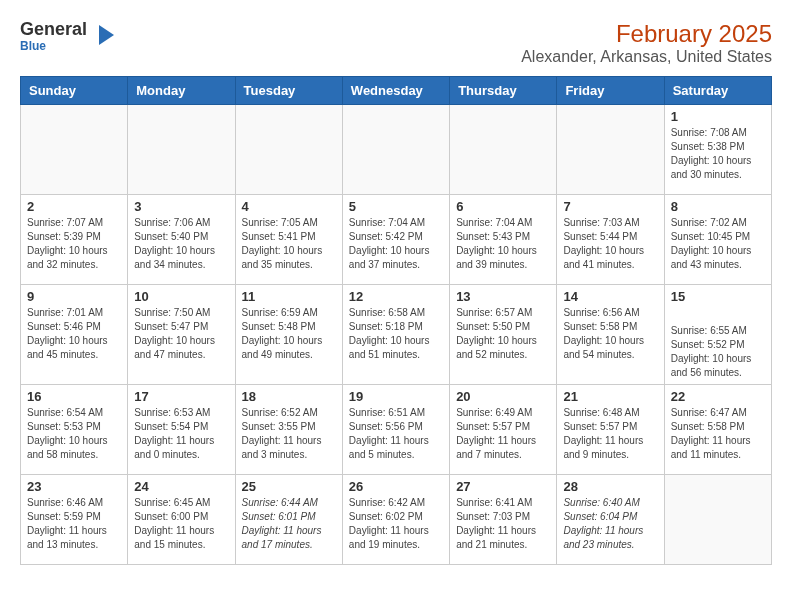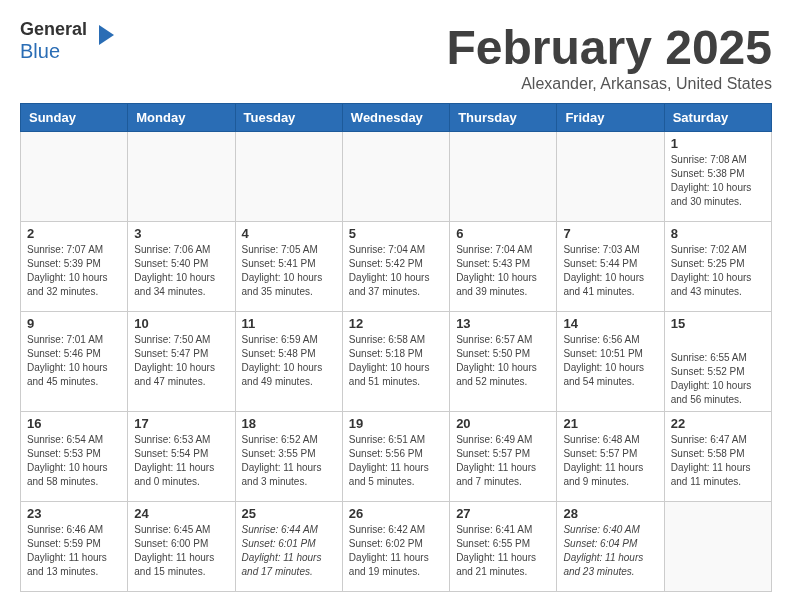--- a/index.html
+++ b/index.html
@@ -24,36 +24,36 @@
       display: flex;
       flex-direction: column;
       line-height: 1.1;
     }
     .logo-general {
       font-size: 18px;
       font-weight: bold;
       color: #333;
     }
     .logo-blue {
-      font-size: 20px;
-      font-weight: normal;
+      font-size: 12px;
+      font-weight: bold;
       color: #2a6db5;
     }
     .logo-icon {
       width: 30px;
       height: 30px;
       margin-left: 2px;
     }
     .title-section {
       text-align: right;
     }
     .month-title {
-      font-size: 48px;
-      font-weight: bold;
-      color: #404040;
+      font-size: 24px;
+      font-weight: normal;
+      color: #c2410c;
     }
     .location-title {
       font-size: 16px;
       color: #555;
     }
     .calendar {
       width: 100%;
       border-collapse: collapse;
       border: 1px solid #ccc;
     }
@@ -177,21 +177,21 @@
         <td>
           <span class="day-num">7</span>
           <div class="day-info" style="white-space: pre-line;">Sunrise: 7:03 AM
 Sunset: 5:44 PM
 Daylight: 10 hours
 and 41 minutes.</div>
         </td>
         <td>
           <span class="day-num">8</span>
           <div class="day-info" style="white-space: pre-line;">Sunrise: 7:02 AM
-Sunset: 5:25 PM
+Sunset: 10:45 PM
 Daylight: 10 hours
 and 43 minutes.</div>
         </td>
       </tr>
       <tr>
         <td>
           <span class="day-num">9</span>
           <div class="day-info" style="white-space: pre-line;">Sunrise: 7:01 AM
 Sunset: 5:46 PM
 Daylight: 10 hours
@@ -221,21 +221,21 @@
         <td>
           <span class="day-num">13</span>
           <div class="day-info" style="white-space: pre-line;">Sunrise: 6:57 AM
 Sunset: 5:50 PM
 Daylight: 10 hours
 and 52 minutes.</div>
         </td>
         <td>
           <span class="day-num">14</span>
           <div class="day-info" style="white-space: pre-line;">Sunrise: 6:56 AM
-Sunset: 10:51 PM
+Sunset: 5:58 PM
 Daylight: 10 hours
 and 54 minutes.</div>
         </td>
         <td>
           <span class="day-num">15</span>
           <div class="day-info" style="white-space: pre-line; margin-top: 20px;">Sunrise: 6:55 AM
 Sunset: 5:52 PM
 Daylight: 10 hours
 and 56 minutes.</div>
         </td>
@@ -316,21 +316,21 @@
         <td>
           <span class="day-num">26</span>
           <div class="day-info" style="white-space: pre-line;">Sunrise: 6:42 AM
 Sunset: 6:02 PM
 Daylight: 11 hours
 and 19 minutes.</div>
         </td>
         <td>
           <span class="day-num">27</span>
           <div class="day-info" style="white-space: pre-line;">Sunrise: 6:41 AM
-Sunset: 6:55 PM
+Sunset: 7:03 PM
 Daylight: 11 hours
 and 21 minutes.</div>
         </td>
         <td>
           <span class="day-num">28</span>
           <div class="day-info" style="white-space: pre-line; font-style: italic;">Sunrise: 6:40 AM
 Sunset: 6:04 PM
 Daylight: 11 hours
 and 23 minutes.</div>
         </td>

